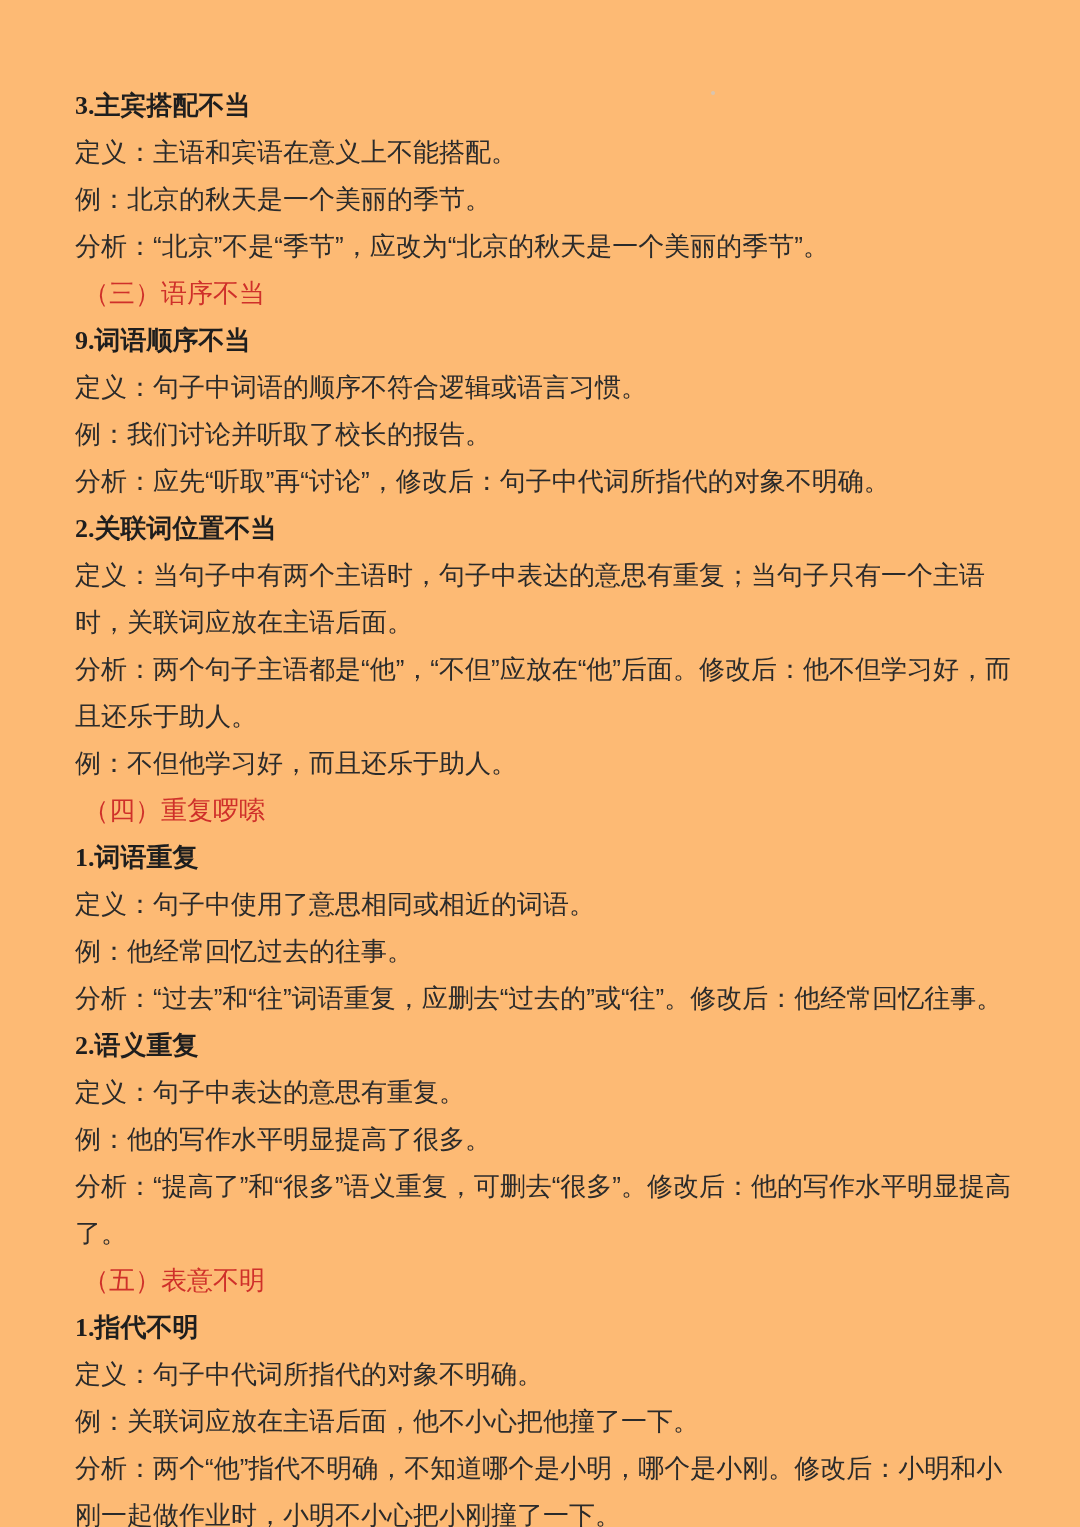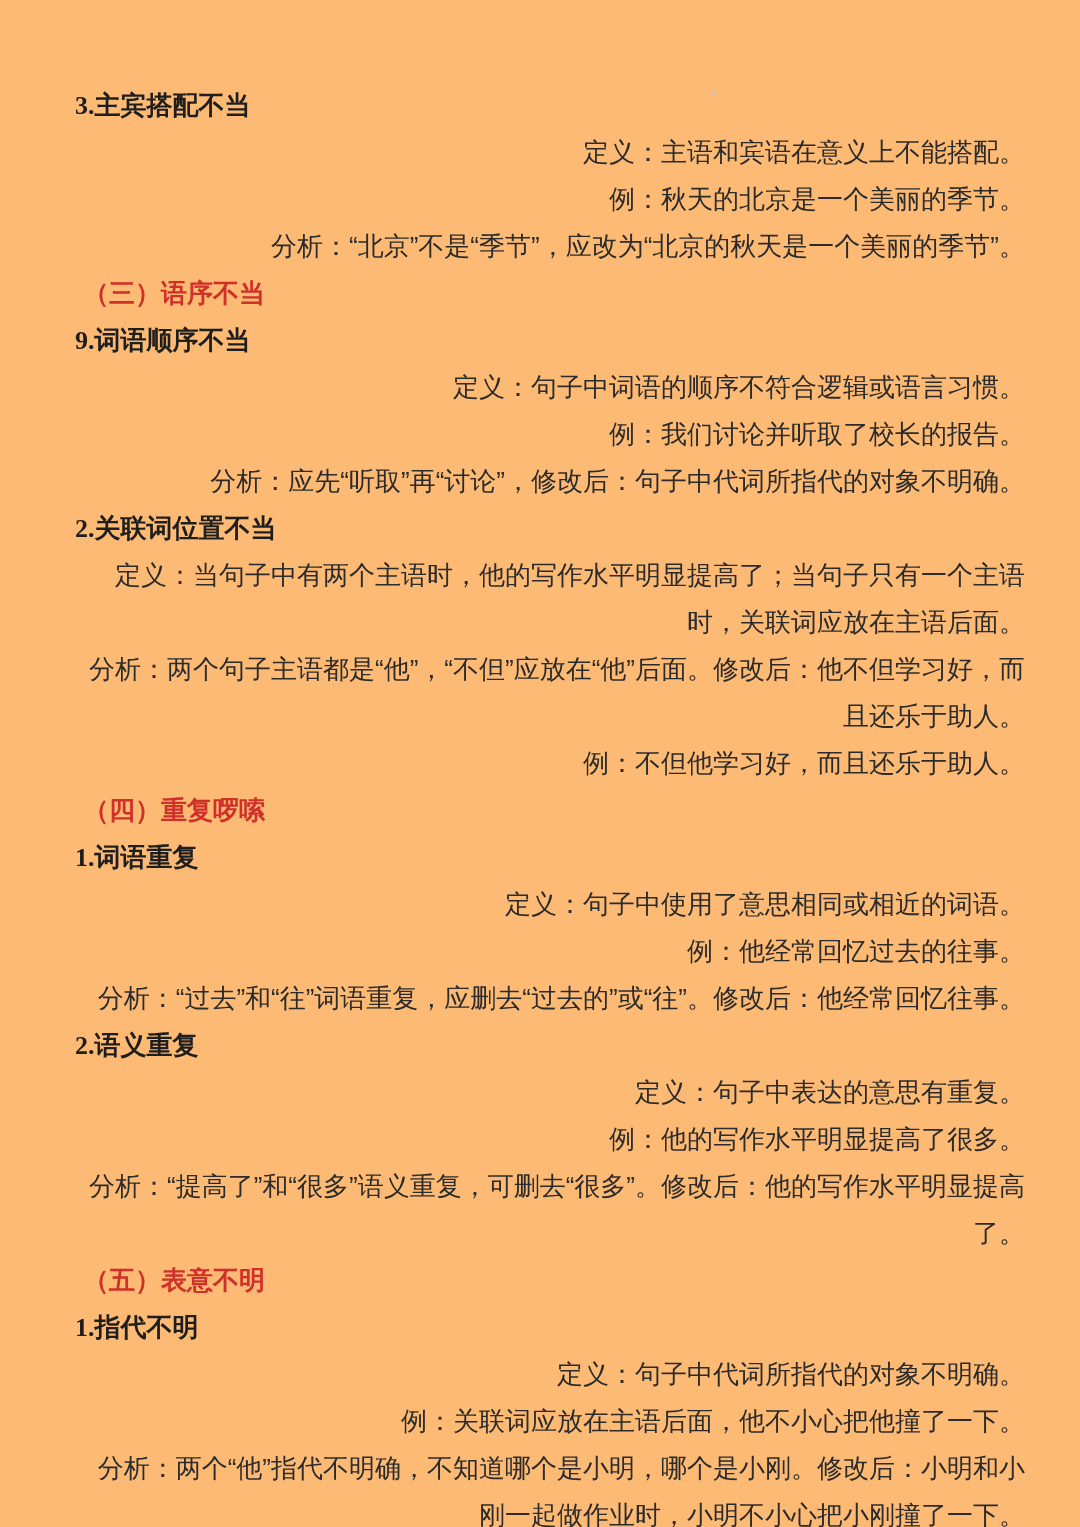--- a/index.html
+++ b/index.html
@@ -21,30 +21,29 @@
   .content p {
     margin: 0;
     font-size: 26px;
     line-height: 47px;
     text-align: left;
     word-break: break-all;
   }
   p.block-body {
     font-weight: 400;
     color: #2b2b2b;
-    text-align: right;
   }
   p.block-sub {
     font-weight: 700;
     color: #1e1e1e;
     
     font-family: "Liberation Serif", "Liberation Sans", serif;
   }
   p.block-section {
-    font-weight: 700;
+    font-weight: 400;
     padding-left: 8px;
   }
   .speck {
     position: absolute;
     left: 711px;
     top: 91px;
     width: 4px;
     height: 4px;
     border-radius: 50%;
     background: #c9c9c9;
@@ -52,29 +51,29 @@
   }
 </style>
 </head>
 <body>
 
 <div class="page">
   <div class="speck"></div>
   <div class="content">
       <p class="block-sub">3.主宾搭配不当</p>
       <p class="block-body">定义：主语和宾语在意义上不能搭配。</p>
-      <p class="block-body">例：秋天的北京是一个美丽的季节。</p>
+      <p class="block-body">例：北京的秋天是一个美丽的季节。</p>
       <p class="block-body">分析：“北京”不是“季节”，应改为“北京的秋天是一个美丽的季节”。</p>
       <p class="block-section" style="color: rgb(207, 48, 42);">（三）语序不当</p>
       <p class="block-sub">9.词语顺序不当</p>
       <p class="block-body">定义：句子中词语的顺序不符合逻辑或语言习惯。</p>
       <p class="block-body">例：我们讨论并听取了校长的报告。</p>
       <p class="block-body">分析：应先“听取”再“讨论”，修改后：句子中代词所指代的对象不明确。</p>
       <p class="block-sub">2.关联词位置不当</p>
-      <p class="block-body">定义：当句子中有两个主语时，他的写作水平明显提高了；当句子只有一个主语时，关联词应放在主语后面。</p>
+      <p class="block-body">定义：当句子中有两个主语时，句子中表达的意思有重复；当句子只有一个主语时，关联词应放在主语后面。</p>
       <p class="block-body">分析：两个句子主语都是“他”，“不但”应放在“他”后面。修改后：他不但学习好，而且还乐于助人。</p>
       <p class="block-body">例：不但他学习好，而且还乐于助人。</p>
       <p class="block-section" style="color: rgb(207, 48, 42);">（四）重复啰嗦</p>
       <p class="block-sub">1.词语重复</p>
       <p class="block-body">定义：句子中使用了意思相同或相近的词语。</p>
       <p class="block-body">例：他经常回忆过去的往事。</p>
       <p class="block-body">分析：“过去”和“往”词语重复，应删去“过去的”或“往”。修改后：他经常回忆往事。</p>
       <p class="block-sub">2.语义重复</p>
       <p class="block-body">定义：句子中表达的意思有重复。</p>
       <p class="block-body">例：他的写作水平明显提高了很多。</p>

